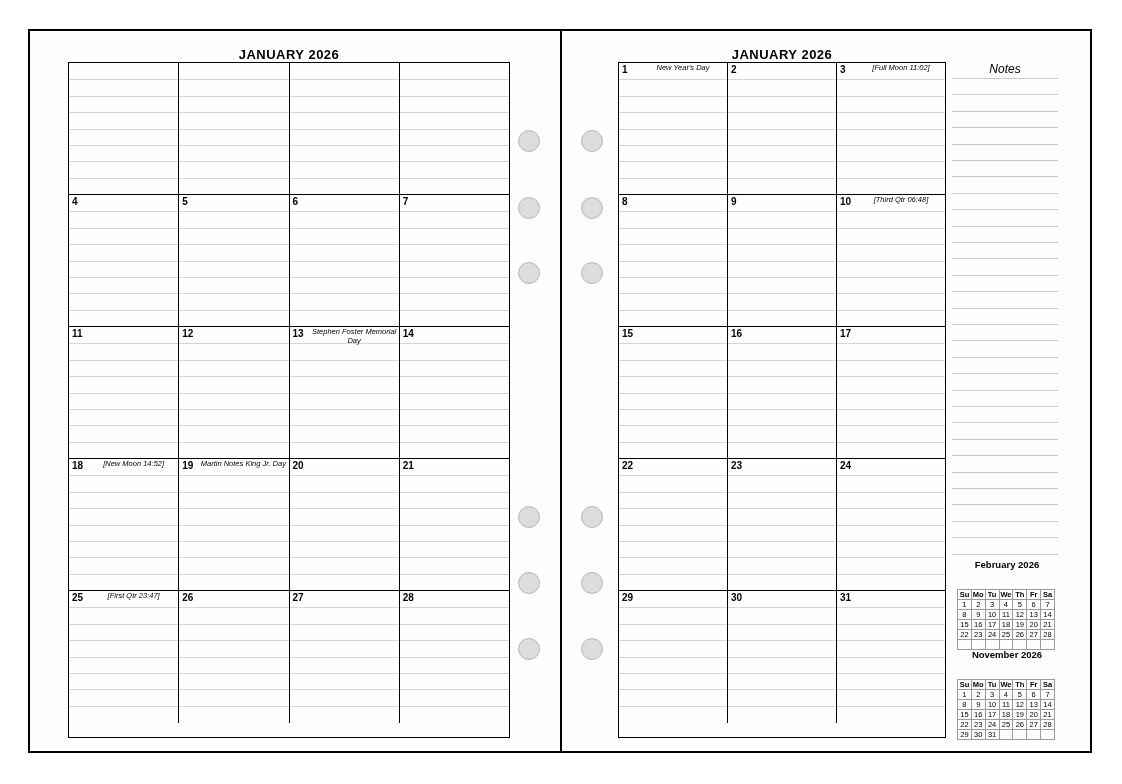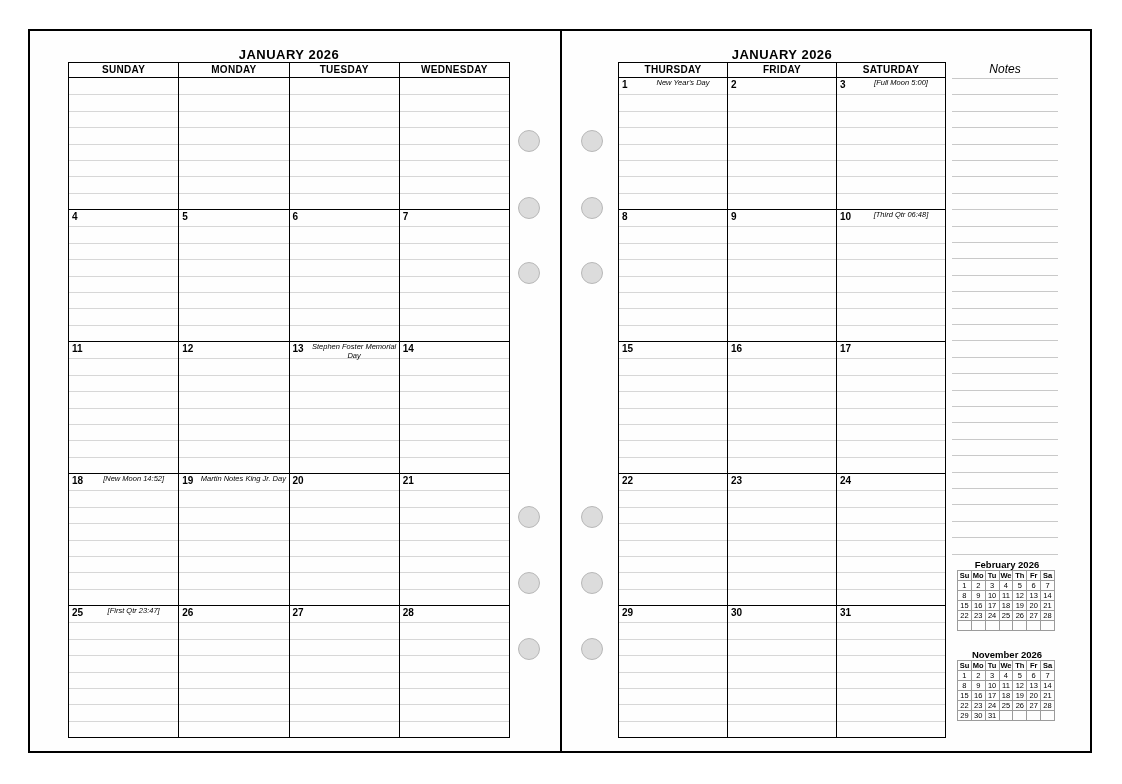--- a/index.html
+++ b/index.html
@@ -156,20 +156,21 @@
   .mini-title {
     font-size: 9.5px;
     font-weight: bold;
     text-align: center;
     line-height: 11px;
   }
   table.mini-tbl {
     border-collapse: collapse;
     width: 98px;
     table-layout: fixed;
+    margin-top: 19px;
   }
   table.mini-tbl th, table.mini-tbl td {
     border: 1px solid #9b9b9b;
     font-size: 7.5px;
     line-height: 9px;
     height: 9px;
     text-align: center;
     padding: 0;
     font-weight: normal;
   }
@@ -195,26 +196,20 @@
   <div class="ring" style="left:581px; top:130px;"></div>
   <div class="ring" style="left:581px; top:197px;"></div>
   <div class="ring" style="left:581px; top:262px;"></div>
   <div class="ring" style="left:581px; top:506px;"></div>
   <div class="ring" style="left:581px; top:572px;"></div>
   <div class="ring" style="left:581px; top:638px;"></div>
 
   <div class="month-title" style="left:68px; top:47px; width:442px;">JANUARY 2026</div>
 
   <div class="grid" id="left-grid" style="left:68px; top:62px; width:442px; height:676px;">
-    <div class="hdr-row">
-      <div class="hdr-cell">SUNDAY</div>
-      <div class="hdr-cell">MONDAY</div>
-      <div class="hdr-cell">TUESDAY</div>
-      <div class="hdr-cell">WEDNESDAY</div>
-    </div>
 
     <div class="week" style="height:132px;">
       <div class="daycell">
         <div class="lines">
             <i style="top:16.4px"></i>
             <i style="top:32.8px"></i>
             <i style="top:49.2px"></i>
             <i style="top:65.6px"></i>
             <i style="top:82.0px"></i>
             <i style="top:98.4px"></i>
@@ -481,25 +476,20 @@
           </div>
         <span class="daynum">28</span>
         <span class="dayevent"></span>
       </div>
     </div>
   </div>
 
   <div class="month-title" style="left:618px; top:47px; width:328px;">JANUARY 2026</div>
 
   <div class="grid" id="right-grid" style="left:618px; top:62px; width:328px; height:676px;">
-    <div class="hdr-row">
-      <div class="hdr-cell">THURSDAY</div>
-      <div class="hdr-cell">FRIDAY</div>
-      <div class="hdr-cell">SATURDAY</div>
-    </div>
 
     <div class="week" style="height:132px;">
       <div class="daycell">
         <div class="lines">
             <i style="top:16.4px"></i>
             <i style="top:32.8px"></i>
             <i style="top:49.2px"></i>
             <i style="top:65.6px"></i>
             <i style="top:82.0px"></i>
             <i style="top:98.4px"></i>
@@ -525,21 +515,21 @@
         <div class="lines">
             <i style="top:16.4px"></i>
             <i style="top:32.8px"></i>
             <i style="top:49.2px"></i>
             <i style="top:65.6px"></i>
             <i style="top:82.0px"></i>
             <i style="top:98.4px"></i>
             <i style="top:114.8px"></i>
           </div>
         <span class="daynum">3</span>
-        <span class="dayevent">[Full Moon 5:00]</span>
+        <span class="dayevent">[Full Moon 11:02]</span>
       </div>
     </div>
 
     <div class="week" style="height:132px;">
       <div class="daycell">
         <div class="lines">
             <i style="top:16.4px"></i>
             <i style="top:32.8px"></i>
             <i style="top:49.2px"></i>
             <i style="top:65.6px"></i>

